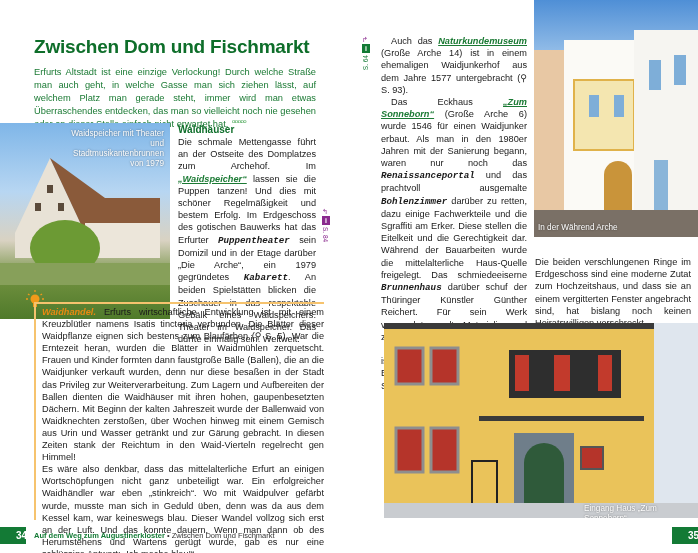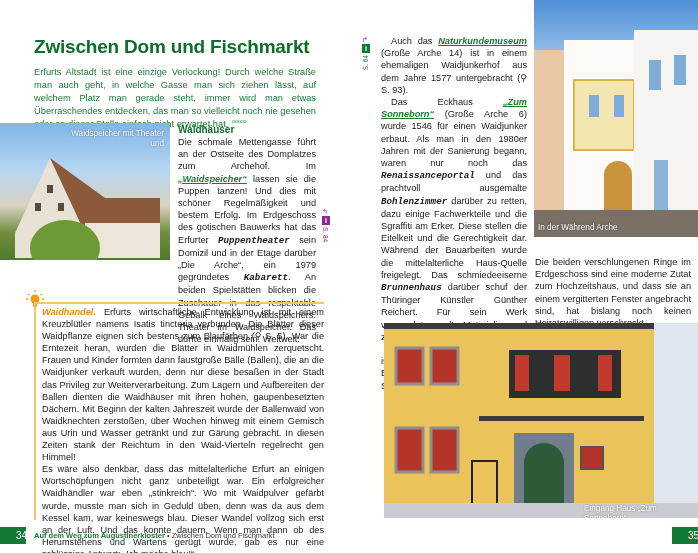--- a/index.html
+++ b/index.html
@@ -14,47 +14,48 @@
   .dots { position:absolute; left:232px; top:118px; color:#3ca04a; font-size:6px; letter-spacing:-0.5px; }
   .subhead { position:absolute; left:178px; top:124px; width:138px; text-align:left; font-size:10px; font-weight:bold; color:#0e6e2a; }
   .col { position:absolute; font-size:9.2px; line-height:12.2px; text-align:justify; }
   .link { color:#1b7a34; font-weight:bold; font-style:italic; text-decoration:underline; }
   .bi { font-weight:bold; font-style:italic;font-family:Liberation Mono, monospace; }
   .tipbox { position:absolute; left:22px; top:294px; width:304px; height:232px; }
   .tip-line-h { position:absolute; left:12px; top:8px; width:290px; height:2px; background:#f6c36e; }
   .tip-line-v { position:absolute; left:12px; top:8px; width:2px; height:218px; background:#f6c36e; }
   .tip-text { position:absolute; left:12px; top:12px; width:290px; font-size:9.2px; line-height:12.1px; text-align:justify; }
   .tip-head { color:#e88a12; font-weight:bold; font-style:italic; }
-  .footer-num { position:absolute; top:527px; width:26px; height:17px; background:#137a35; color:#fff; font-weight:normal; font-size:10px; text-align:center; line-height:17px;padding-left:16px; }
+  .footer-num { position:absolute; top:527px; width:26px; height:17px; background:#137a35; color:#fff; font-weight:bold; font-size:10px; text-align:center; line-height:17px;padding-left:16px; }
   .footer-txt { position:absolute; top:531px; font-size:7.5px; color:#333; white-space:nowrap; }
   .footer-txt b { color:#137a35; }
   .xref { position:absolute; color:#8a2a8e; font-size:7px; }
   .xref-box { display:inline-block; width:8px; height:9px; background:#8a2a8e; color:#fff; font-size:7px; font-weight:bold; text-align:center; line-height:9px; }
 </style>
 </head>
 <body>
 
 <div class="page left">
   <div class="title">Zwischen Dom und Fischmarkt</div>
   <div class="intro">Erfurts Altstadt ist eine einzige Verlockung! Durch welche Straße man auch geht, in welche Gasse man sich ziehen lässt, auf welchem Platz man gerade steht, immer wird man etwas Überraschendes entdecken, das man so vielleicht noch nie gesehen oder an dieser Stelle einfach nicht erwartet hat.</div>
 
-  <div class="photo" style="left:0;top:123px;width:170px;height:137px;background:linear-gradient(180deg,#7fb6e8 0%,#b7d6f2 35%,#d9d2c2 60%,#6f8f3e 80%,#4f7a2a 100%);">
+  <div class="photo" style="left:0;top:123px;width:170px;height:196px;background:linear-gradient(180deg,#7fb6e8 0%,#b7d6f2 35%,#d9d2c2 60%,#6f8f3e 80%,#4f7a2a 100%);">
     <svg width="170" height="162" viewBox="0 0 170 162">
       <polygon points="15,110 50,35 85,110" fill="#e8e2d6"></polygon>
       <polygon points="50,35 85,110 160,110 160,75 105,75" fill="#8a5a3a"></polygon>
       <rect x="85" y="100" width="75" height="35" fill="#ece6da"></rect>
       <rect x="15" y="110" width="70" height="25" fill="#e8e2d6"></rect>
       <rect x="47" y="62" width="6" height="8" fill="#5a4a3a"></rect>
       <rect x="35" y="80" width="6" height="8" fill="#5a4a3a"></rect>
       <rect x="58" y="80" width="6" height="8" fill="#5a4a3a"></rect>
       <ellipse cx="65" cy="125" rx="35" ry="28" fill="#6c9a34"></ellipse>
       <rect x="0" y="140" width="170" height="22" fill="#87a05a"></rect>
     </svg>
     <div class="caption" style="left:60px;top:6px;text-align:right;width:104px;">
       <div>Waidspeicher mit Theater und</div>
+      <div>Stadtmusikantenbrunnen von 1979</div>
     </div>
   </div>
 
   <div class="dots">ooooo</div>
   <div class="subhead">Waldhäuser</div>
   <div class="col" style="left:178px;top:136px;width:138px;">
     <span>Die schmale Mettengasse führt an der Ostseite des Domplatzes zum Archehof. Im </span><span class="link">„Waidspeicher“</span><span> lassen sie die Puppen tanzen! Und dies mit schöner Regelmäßigkeit und bestem Erfolg. Im Erdgeschoss des gotischen Bauwerks hat das Erfurter </span><span class="bi">Puppentheater</span><span> sein Domizil und in der Etage darüber „Die Arche“, ein 1979 gegründetes </span><span class="bi">Kabarett</span><span>. An beiden Spielstätten blicken die Zuschauer in das respektable Gebälk eines Waidspeichers. Theater im Waidspeicher. Das dürfte einmalig sein. Weltweit.</span>
   </div>
   <div class="xref" style="left:322px;top:208px;width:12px;">
     <div style="color:#8a2a8e;font-size:7px;">↰</div>

